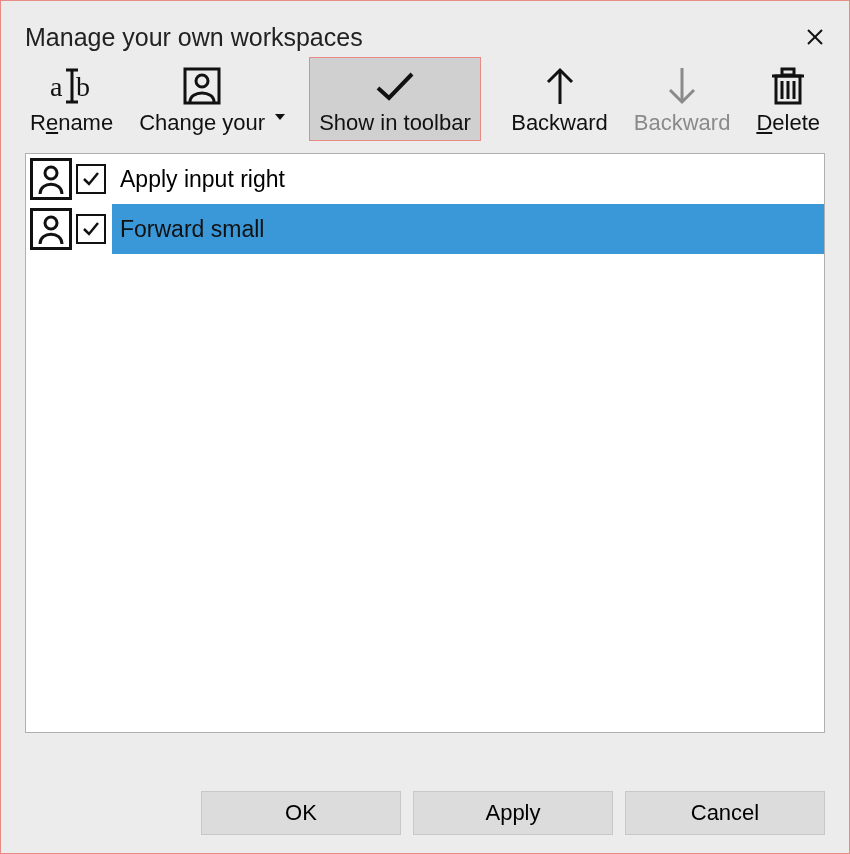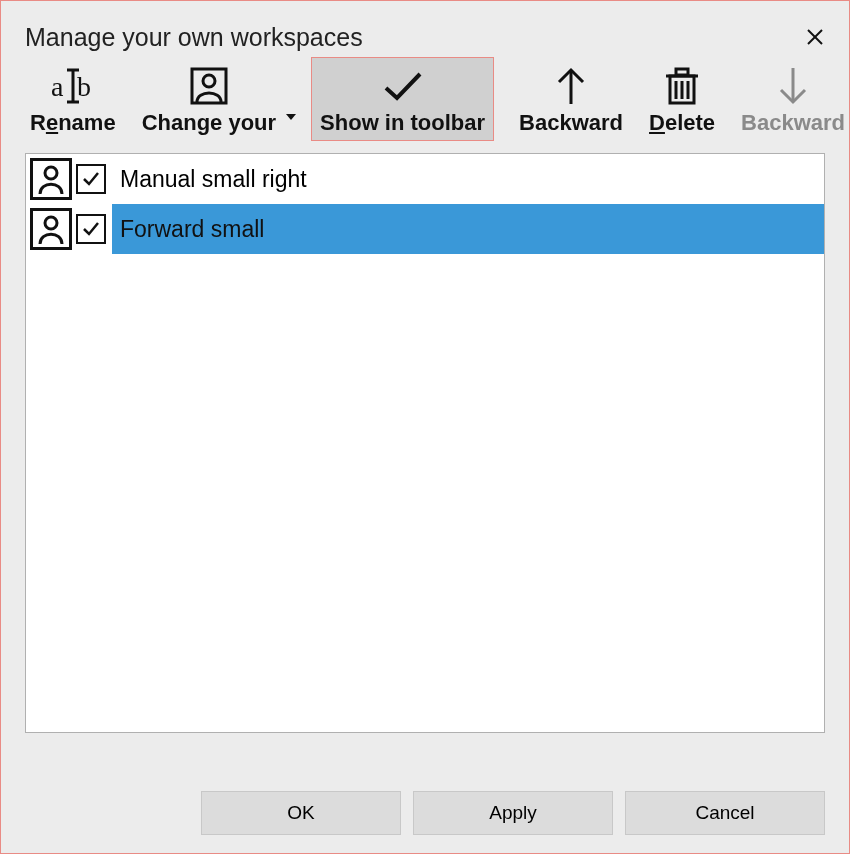--- a/index.html
+++ b/index.html
@@ -60,21 +60,20 @@
   .tbtn.disabled { color: #8a8a8a; cursor: default; }
   .tbtn .icon-area {
     height: 44px;
     display: flex;
     align-items: center;
     justify-content: center;
   }
   .tbtn .label {
     margin-top: 2px;
     white-space: nowrap;
-    font-weight: bold;
   }
   .tbtn .label .ul { text-decoration: underline; }
   .dd-caret {
     position: absolute;
     right: -2px;
     bottom: 14px;
   }
   .dd-caret svg { width: 10px; height: 6px; }
 
   .listbox {
@@ -130,21 +129,21 @@
     bottom: 18px;
     right: 24px;
     display: flex;
     gap: 12px;
   }
   .btn {
     width: 200px;
     height: 44px;
     background: #dcdcdc;
     border: 1px solid #c8c8c8;
-    font-size: 19px;
+    font-size: 22px;
     display: flex;
     align-items: center;
     justify-content: center;
     cursor: pointer;
   }
 </style>
 </head>
 <body>
 
 <div class="titlebar">
@@ -206,63 +205,63 @@
   <div class="tbtn">
     <div class="icon-area">
       <svg width="32" height="40" viewBox="0 0 32 40">
         <line x1="16" y1="38" x2="16" y2="4" stroke="#111" stroke-width="3"></line>
         <polyline points="4,16 16,4 28,16" fill="none" stroke="#111" stroke-width="3"></polyline>
       </svg>
     </div>
     <div class="label">Backward</div>
   </div>
 
+  <div class="tbtn disabled">
+    <div class="icon-area">
+      <svg width="32" height="40" viewBox="0 0 32 40">
+        <line x1="16" y1="2" x2="16" y2="36" stroke="#8a8a8a" stroke-width="3"></line>
+        <polyline points="4,24 16,36 28,24" fill="none" stroke="#8a8a8a" stroke-width="3"></polyline>
+      </svg>
+    </div>
+    <div class="label">Backward</div>
+  </div>
+
   <div class="tbtn">
     <div class="icon-area">
       <svg width="38" height="40" viewBox="0 0 38 40">
         <rect x="7" y="10" width="24" height="27" fill="none" stroke="#111" stroke-width="3"></rect>
         <line x1="3" y1="10" x2="35" y2="10" stroke="#111" stroke-width="3"></line>
         <rect x="13" y="3" width="12" height="6" fill="none" stroke="#111" stroke-width="3"></rect>
         <line x1="13" y1="15" x2="13" y2="33" stroke="#111" stroke-width="3"></line>
         <line x1="19" y1="15" x2="19" y2="33" stroke="#111" stroke-width="3"></line>
         <line x1="25" y1="15" x2="25" y2="33" stroke="#111" stroke-width="3"></line>
       </svg>
     </div>
     <div class="label">
       <span class="ul">D</span><span>elete</span>
     </div>
   </div>
 
-  <div class="tbtn disabled">
-    <div class="icon-area">
-      <svg width="32" height="40" viewBox="0 0 32 40">
-        <line x1="16" y1="2" x2="16" y2="36" stroke="#8a8a8a" stroke-width="3"></line>
-        <polyline points="4,24 16,36 28,24" fill="none" stroke="#8a8a8a" stroke-width="3"></polyline>
-      </svg>
-    </div>
-    <div class="label">Backward</div>
-  </div>
-
 </div>
 
 <div class="listbox">
 
   <div class="row">
     <div class="ws-icon">
       <svg viewBox="0 0 26 30">
         <circle cx="13" cy="9" r="6" fill="none" stroke="#111" stroke-width="3"></circle>
         <path d="M2 30 C2 17 24 17 24 30" fill="none" stroke="#111" stroke-width="3"></path>
       </svg>
     </div>
     <div class="chk">
       <svg viewBox="0 0 18 18">
         <path d="M2 9 L7 14 L16 3" fill="none" stroke="#111" stroke-width="2.5"></path>
       </svg>
     </div>
-    <div class="txt">Manual small right</div>
+    <div class="txt">Apply input right</div>
   </div>
 
   <div class="row">
     <div class="ws-icon">
       <svg viewBox="0 0 26 30">
         <circle cx="13" cy="9" r="6" fill="none" stroke="#111" stroke-width="3"></circle>
         <path d="M2 30 C2 17 24 17 24 30" fill="none" stroke="#111" stroke-width="3"></path>
       </svg>
     </div>
     <div class="chk">

